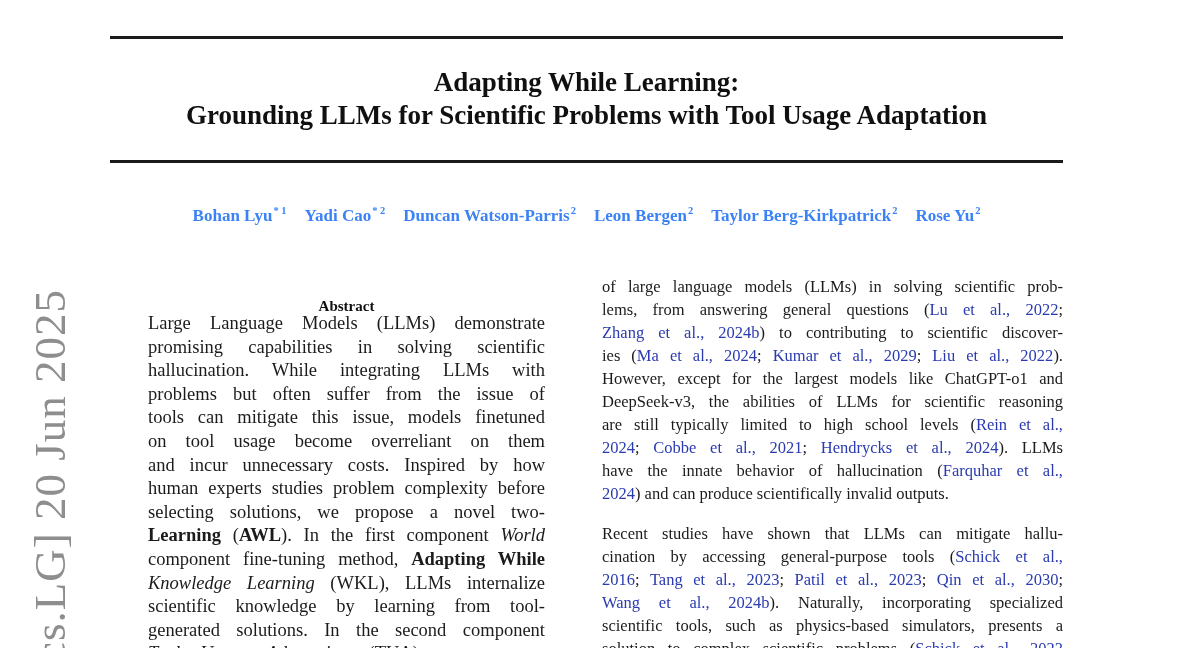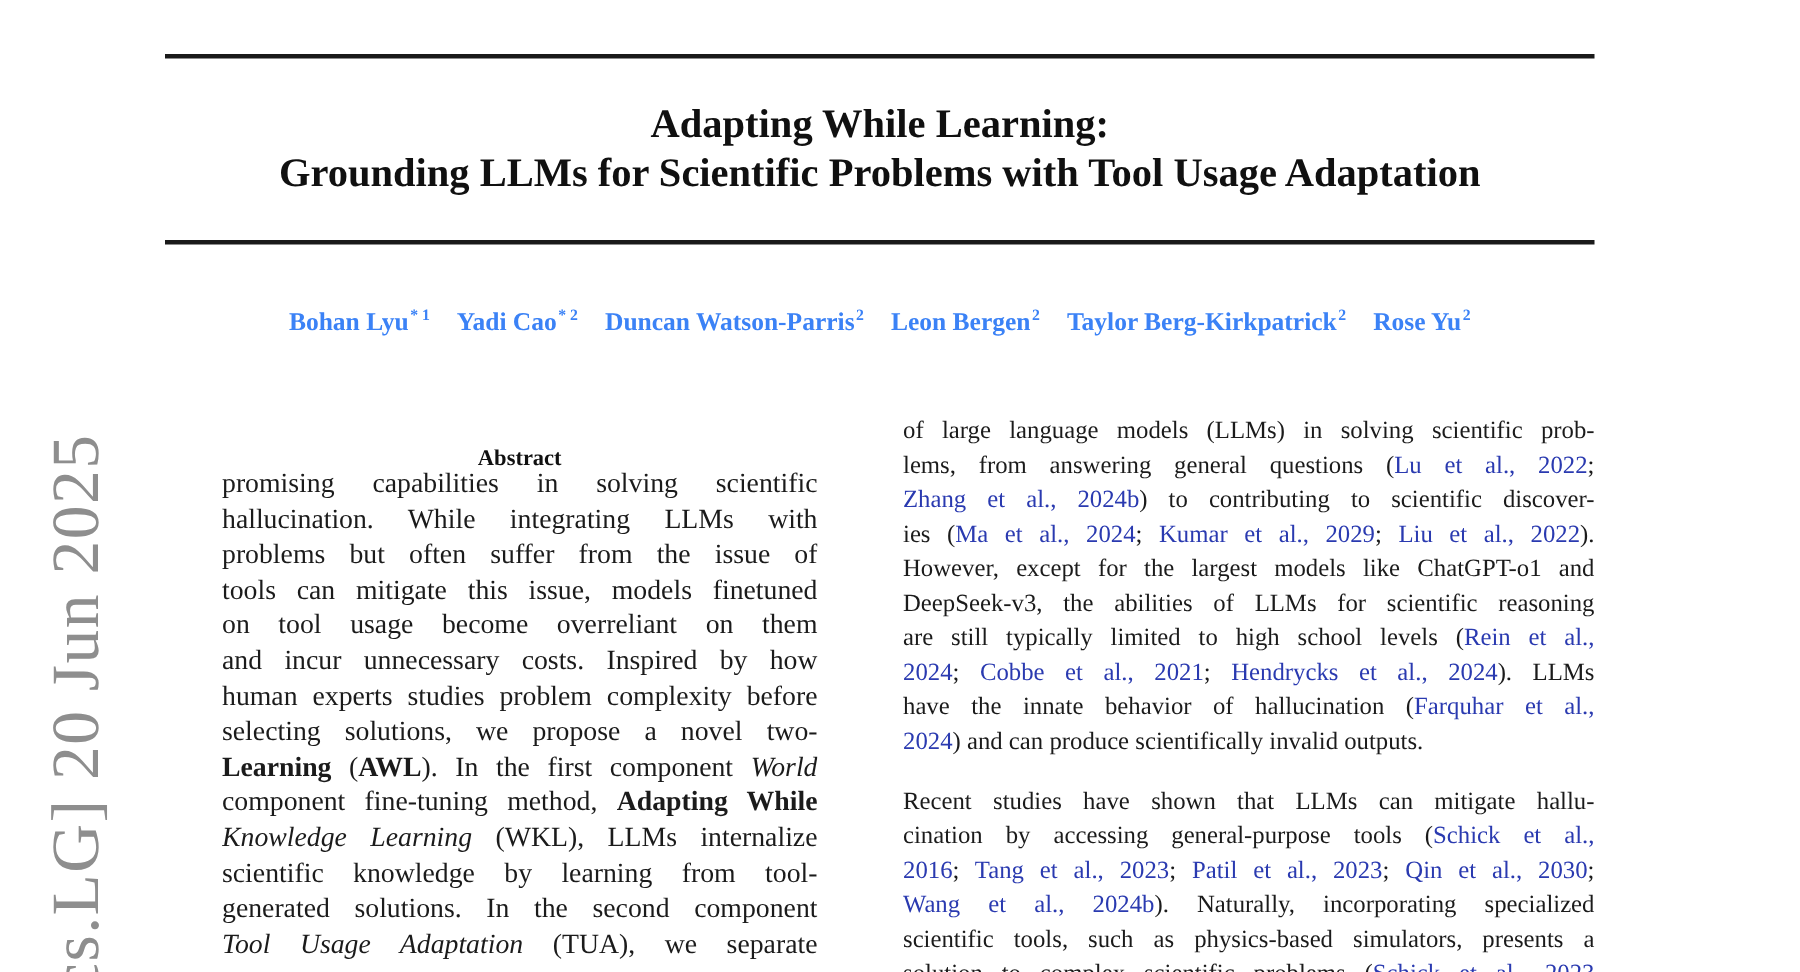--- a/index.html
+++ b/index.html
@@ -66,20 +66,21 @@
     <div>Grounding LLMs for Scientific Problems with Tool Usage Adaptation</div>
   </div>
 
   <div id="mid-rule" class="rule"></div>
 
   <div id="authors-row"><span class="author"><span>Bohan Lyu</span><sup>* 1</sup></span><span class="author"><span>Yadi Cao</span><sup>* 2</sup></span><span class="author"><span>Duncan Watson-Parris</span><sup>2</sup></span><span class="author"><span>Leon Bergen</span><sup>2</sup></span><span class="author"><span>Taylor Berg-Kirkpatrick</span><sup>2</sup></span><span class="author"><span>Rose Yu</span><sup>2</sup></span></div>
 
   <div id="abstract-heading">Abstract</div>
 
   <div id="abstract-column">
+      <div class="tline"><span>Large Language Models (LLMs) demonstrate</span></div>
       <div class="tline"><span>promising capabilities in solving scientific</span></div>
       <div class="tline"><span>hallucination.  While integrating LLMs with</span></div>
       <div class="tline"><span>problems but often suffer from the issue of</span></div>
       <div class="tline"><span>tools can mitigate this issue, models finetuned</span></div>
       <div class="tline"><span>on tool usage become overreliant on them</span></div>
       <div class="tline"><span>and incur unnecessary costs.  Inspired by how</span></div>
       <div class="tline"><span>human experts studies problem complexity before</span></div>
       <div class="tline"><span>selecting solutions, we propose a novel two-</span></div>
       <div class="tline"><span class="b">Learning</span><span> (</span><span class="b">AWL</span><span>). In the first component </span><span class="i">World</span></div>
       <div class="tline"><span>component fine-tuning method, </span><span class="b">Adapting While</span></div>

